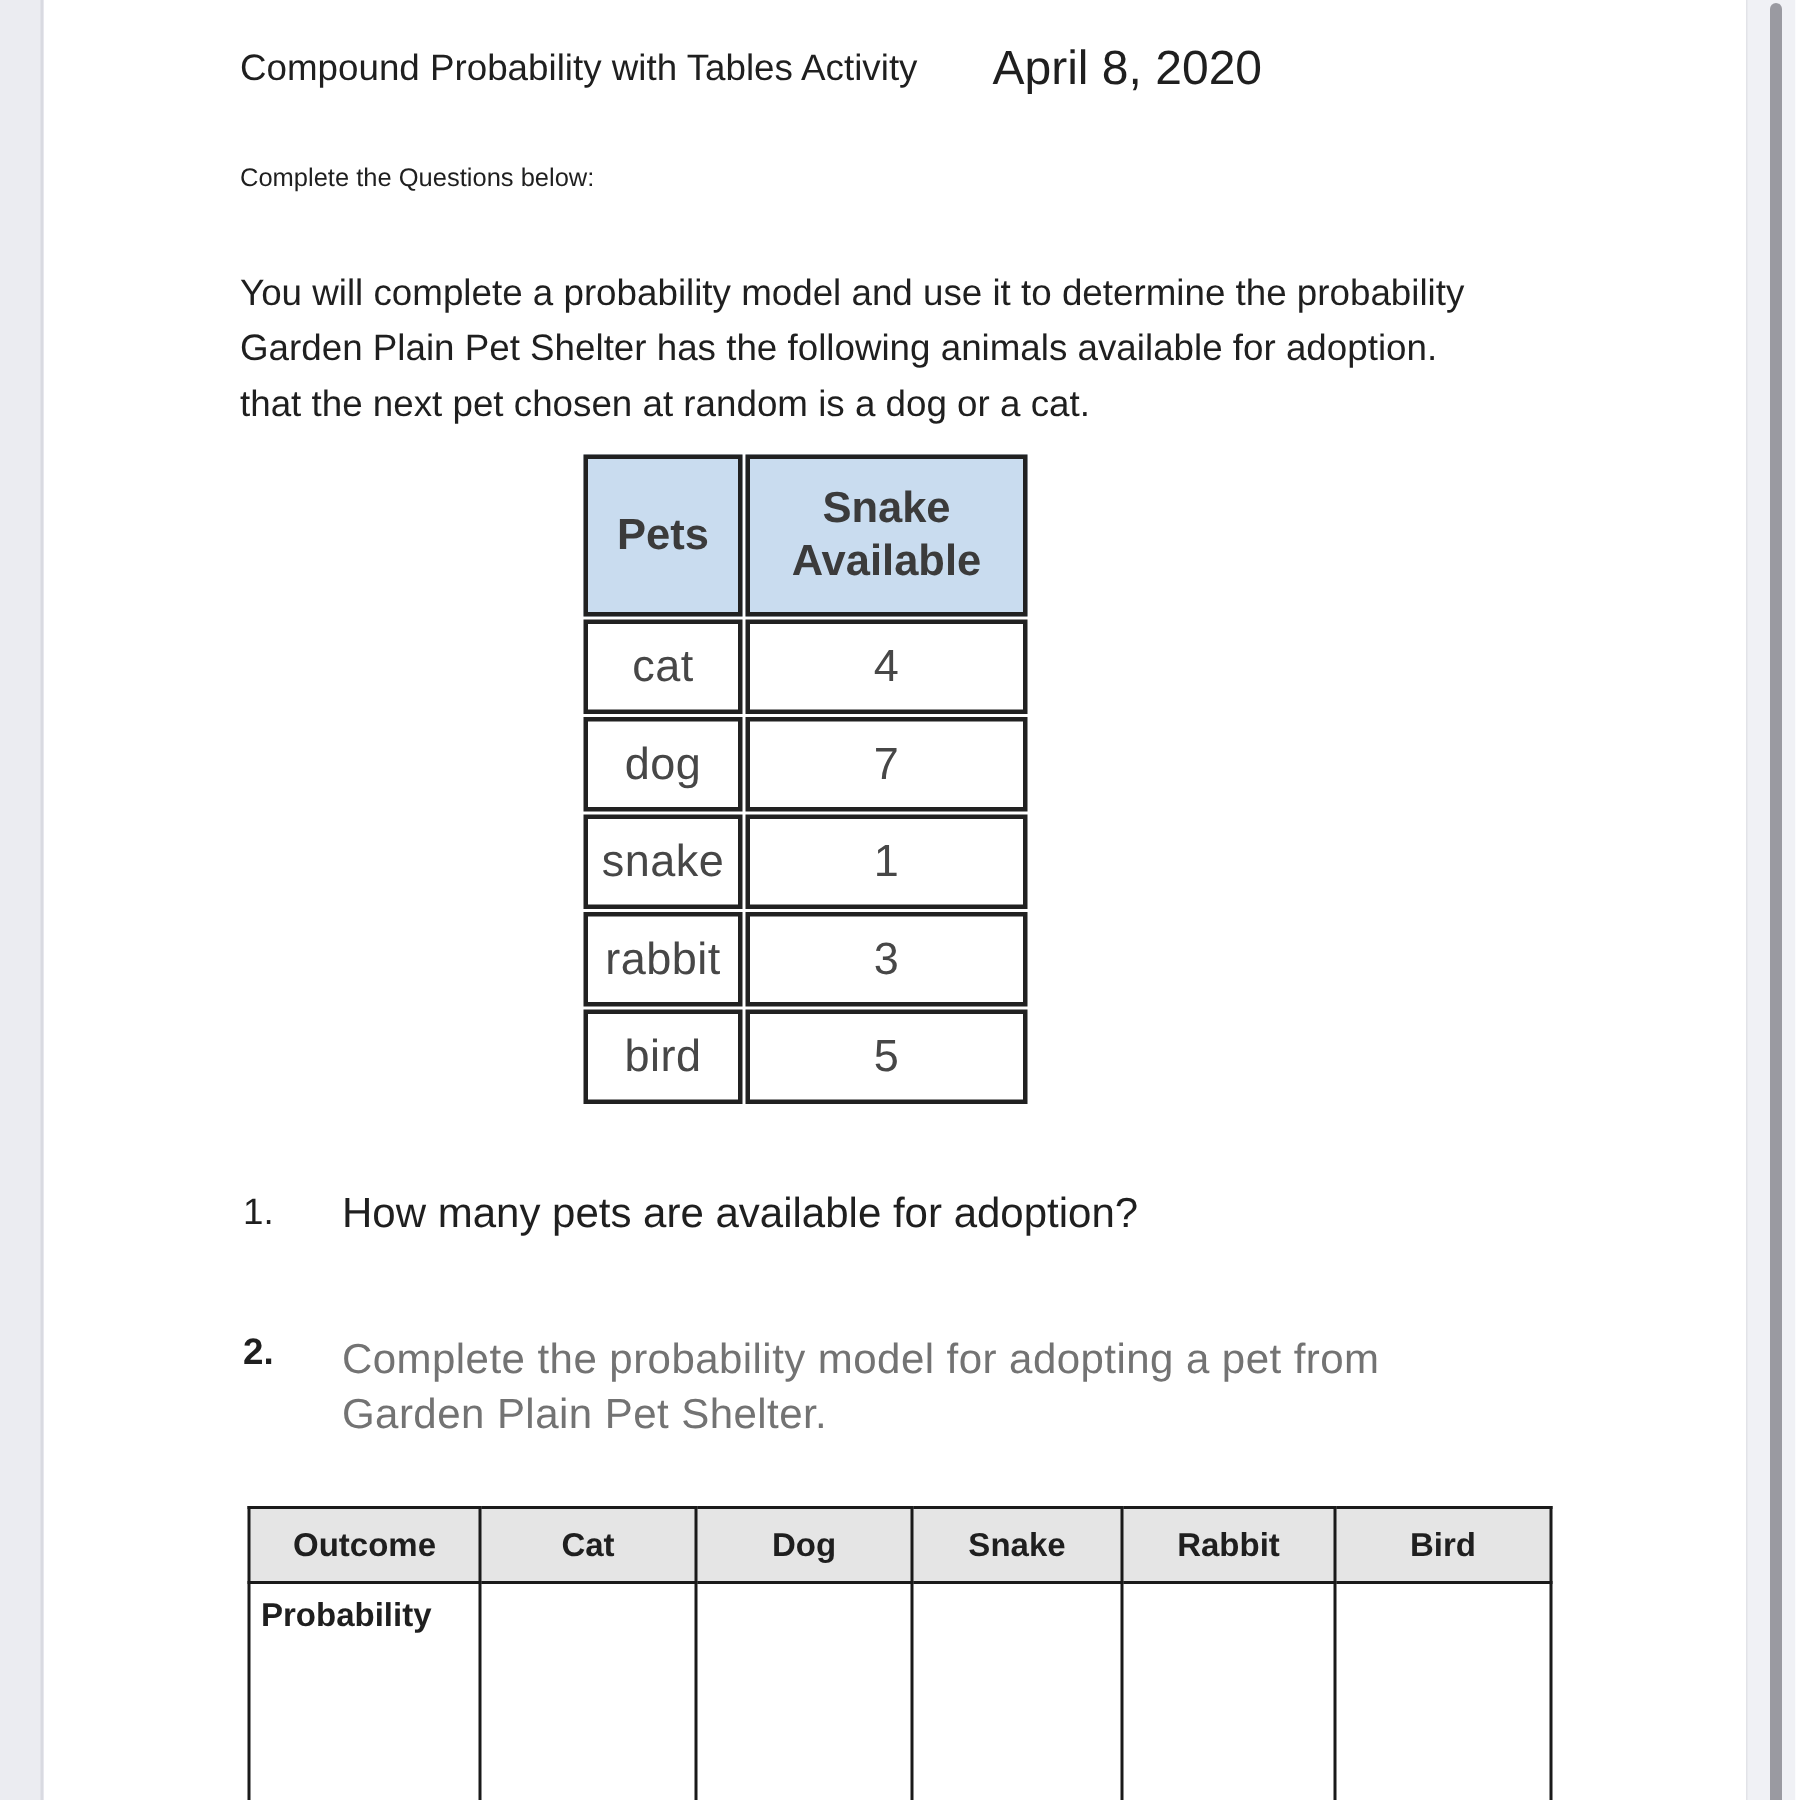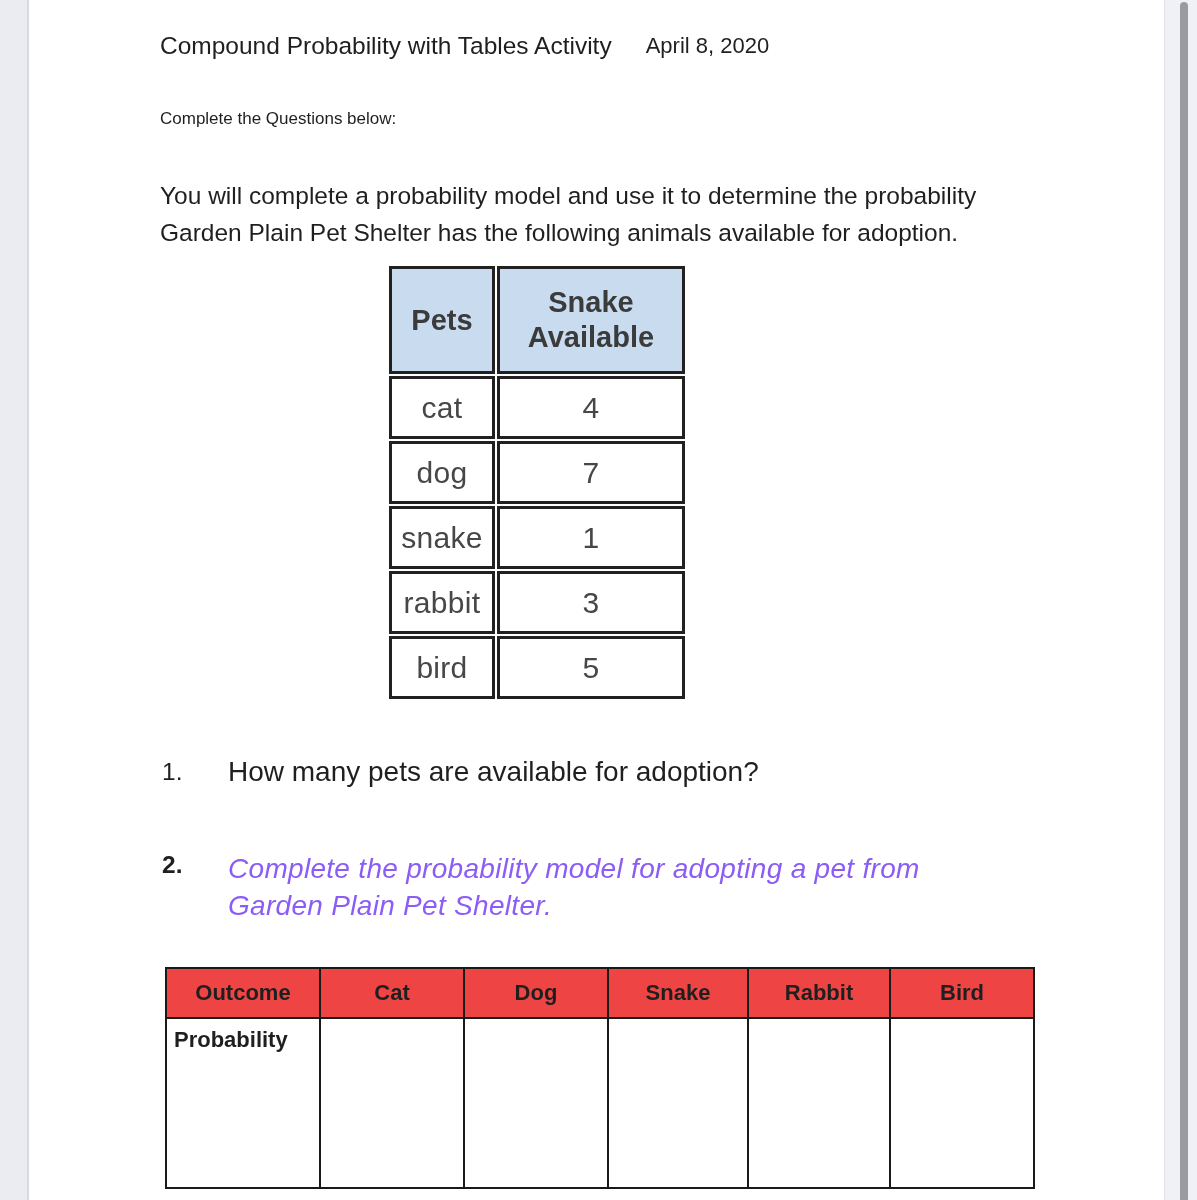--- a/index.html
+++ b/index.html
@@ -28,21 +28,21 @@
 
   
   .page {
     position: absolute; left: 31px; top: 0; width: 1133px; height: 1200px;
     background: #ffffff; overflow: hidden;
   }
   .content { padding: 31px 100px 0 129px; }
 
   .header-row { display: flex; align-items: flex-start; }
   .doc-title { font-size: 24.5px; line-height: 29px; }
-  .doc-date { font-size: 22px; line-height: 29px; margin-left: 34px; white-space: nowrap; }
+  .doc-date { font-size: 32px; line-height: 29px; margin-left: 50px; white-space: nowrap; }
 
   .instruction { margin-top: 44px; font-size: 17px; line-height: 29px; }
 
   .intro { margin-top: 44px; }
   .intro-line { font-size: 24.5px; line-height: 37px; }
 
   
   .pets-table-wrap { margin-top: 13px; margin-left: 227px; }
   table.pets {
     border-collapse: separate; border-spacing: 2px;
@@ -68,35 +68,35 @@
     letter-spacing: 0.3px;
   }
 
   
   .question { display: flex; margin-left: 2px; }
   .q1 { margin-top: 56px; }
   .q2 { margin-top: 63px; }
   .q-number { width: 66px; flex: 0 0 66px; font-size: 24.5px; line-height: 30px; }
   .q2 .q-number { font-weight: bold; }
   .q-text { font-size: 28px; line-height: 30px; }
-  .q2 .q-text { line-height: 37px; color: #8b5cf6; letter-spacing: 0.3px; font-style: italic; }
+  .q2 .q-text { line-height: 37px; color: #737373; letter-spacing: 0.3px; }
 
   
   .prob-table-wrap { margin-top: 43px; margin-left: 5px; }
   table.prob {
     border-collapse: collapse;
     width: 868px;
     table-layout: fixed;
   }
   table.prob th, table.prob td { border: 2px solid #1a1a1a; }
   table.prob th {
     height: 50px;
     font-size: 22px; font-weight: bold;
     text-align: center; vertical-align: middle;
-    background: #ef4444;
+    background: #e5e5e5;
   }
   table.prob td { height: 170px; vertical-align: top; background: #ffffff; }
   table.prob td.row-label {
     font-size: 22px; font-weight: bold;
     padding: 8px 4px 0 7px;
     text-align: left;
   }
   col.c-outcome { width: 154px; }
   col.c-cat { width: 144px; }
   col.c-dog { width: 144px; }
@@ -117,20 +117,21 @@
       <div class="header-row">
         <div class="doc-title">Compound Probability with Tables Activity</div>
         <div class="doc-date">April 8, 2020</div>
       </div>
 
       <div class="instruction">Complete the Questions below:</div>
 
       <div class="intro">
         <div class="intro-line">You will complete a probability model and use it to determine the probability</div>
         <div class="intro-line">Garden Plain Pet Shelter has the following animals available for adoption.</div>
+        <div class="intro-line">that the next pet chosen at random is a dog or a cat.</div>
       </div>
 
       <div class="pets-table-wrap">
         <table class="pets">
           <thead>
             <tr>
               <th class="col-pet">Pets</th>
               <th class="col-num">Snake Available</th>
             </tr>
           </thead>

